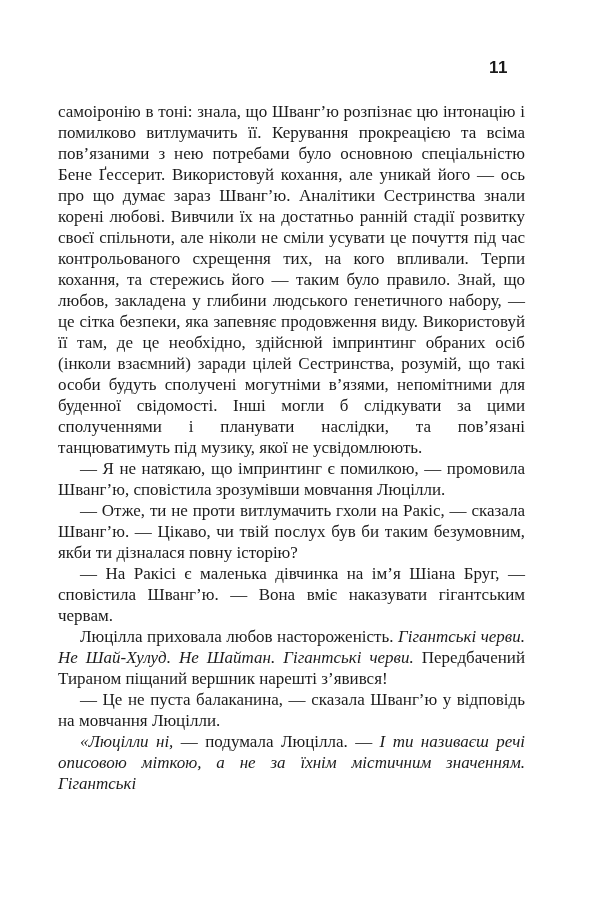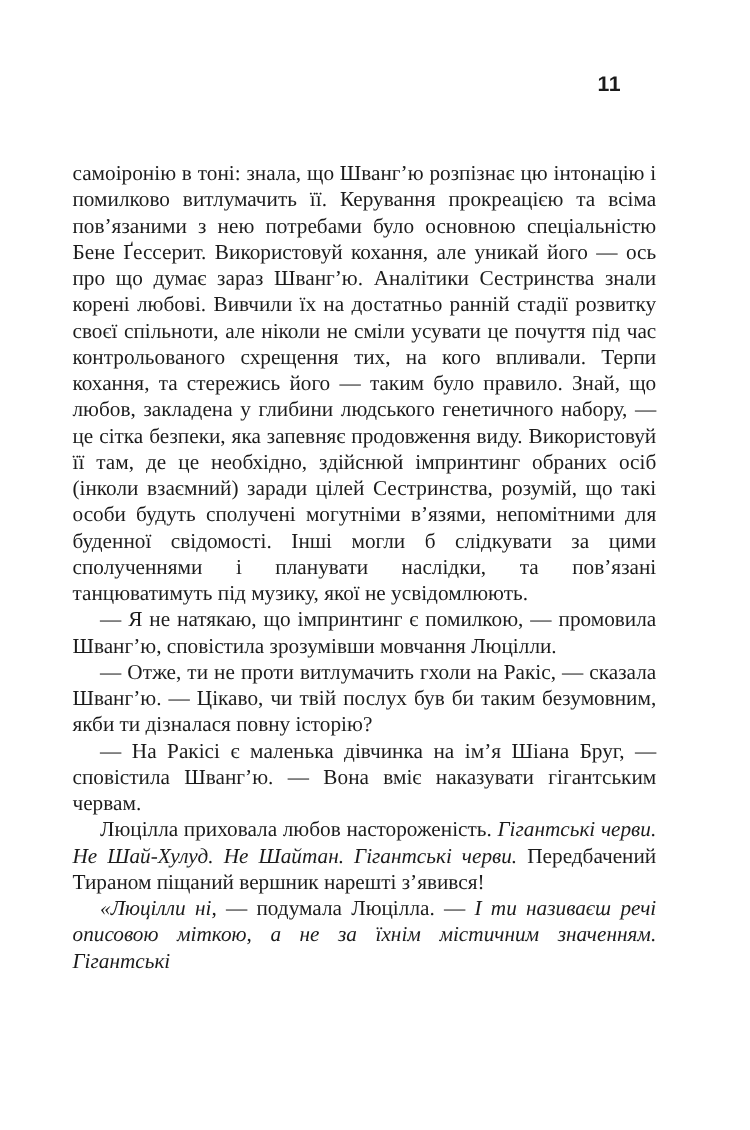--- a/index.html
+++ b/index.html
@@ -12,38 +12,37 @@
     width: 600px;
     height: 904px;
     background: #ffffff;
     overflow: hidden;
     font-family: "Liberation Serif", serif;
     color: #1b1b1b;
   }
   .page-number {
     position: absolute;
     top: 59px;
-    right: 103px;
+    right: 92px;
     font-family: "Liberation Sans", sans-serif;
     font-weight: 700;
     font-size: 17px;
     line-height: 18px;
     color: #1b1b1b;
     letter-spacing: 0.5px;
   }
   .text-block {
     position: absolute;
     left: 58px;
     top: 101px;
     width: 467px;
     font-size: 17px;
     line-height: 21px;
     text-align: justify;
     color: #1b1b1b;
-    margin-top: 27px;
   }
   p.para {
     margin: 0;
     padding: 0;
     text-indent: 0;
   }
   p.para.indent {
     text-indent: 22px;
   }
   .seg-italic {
@@ -57,15 +56,16 @@
 <body>
 
 <div class="page">
   <div class="page-number">11</div>
   <div class="text-block" id="text-block">
       <p class="para"><span class="seg-normal">самоіронію в тоні: знала, що Шванг’ю розпізнає цю інтонацію і помилково витлумачить її. Керування прокреацією та всіма пов’язаними з нею потребами було основною спеціальністю Бене Ґессерит. Використовуй кохання, але уникай його — ось про що думає зараз Шванг’ю. Аналітики Сестринства знали корені любові. Вивчили їх на достатньо ранній стадії розвитку своєї спільноти, але ніколи не сміли усувати це почуття під час контрольованого схрещення тих, на кого впливали. Терпи кохання, та стережись його — таким було правило. Знай, що любов, закладена у глибини людського генетичного набору, — це сітка безпеки, яка запевняє продовження виду. Використовуй її там, де це необхідно, здійснюй імпринтинг обраних осіб (інколи взаємний) заради цілей Сестринства, розумій, що такі особи будуть сполучені могутніми в’язями, непомітними для буденної свідомості. Інші могли б слідкувати за цими сполученнями і планувати наслідки, та пов’язані танцюватимуть під музику, якої не усвідомлюють.</span></p>
       <p class="para indent"><span class="seg-normal">— Я не натякаю, що імпринтинг є помилкою, — промовила Шванг’ю, сповістила зрозумівши мовчання Люцілли.</span></p>
       <p class="para indent"><span class="seg-normal">— Отже, ти не проти витлумачить гхоли на Ракіс, — сказала Шванг’ю. — Цікаво, чи твій послух був би таким безумовним, якби ти дізналася повну історію?</span></p>
       <p class="para indent"><span class="seg-normal">— На Ракісі є маленька дівчинка на ім’я Шіана Бруг, — сповістила Шванг’ю. — Вона вміє наказувати гігантським червам.</span></p>
       <p class="para indent"><span class="seg-normal">Люцілла приховала любов настороженість. </span><span class="seg-italic">Гігантські черви. Не Шай-Хулуд. Не Шайтан. Гігантські черви.</span><span class="seg-normal"> Передбачений Тираном піщаний вершник нарешті з’явився!</span></p>
+      <p class="para indent"><span class="seg-normal">— Це не пуста балаканина, — сказала Шванг’ю у відповідь на мовчання Люцілли.</span></p>
       <p class="para indent"><span class="seg-italic">«Люцілли ні,</span><span class="seg-normal"> — подумала Люцілла. — </span><span class="seg-italic">І ти називаєш речі описовою міткою, а не за їхнім містичним значенням. Гігантські</span></p>
     </div>
 </div>
 
 </body></html>

